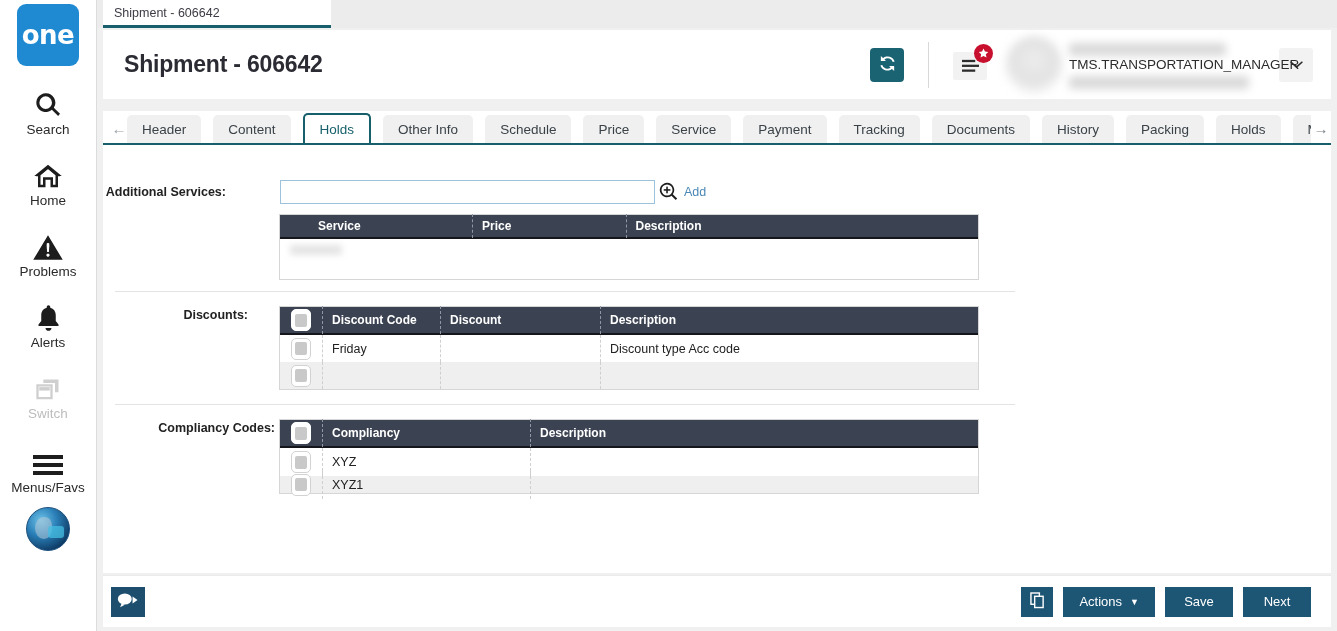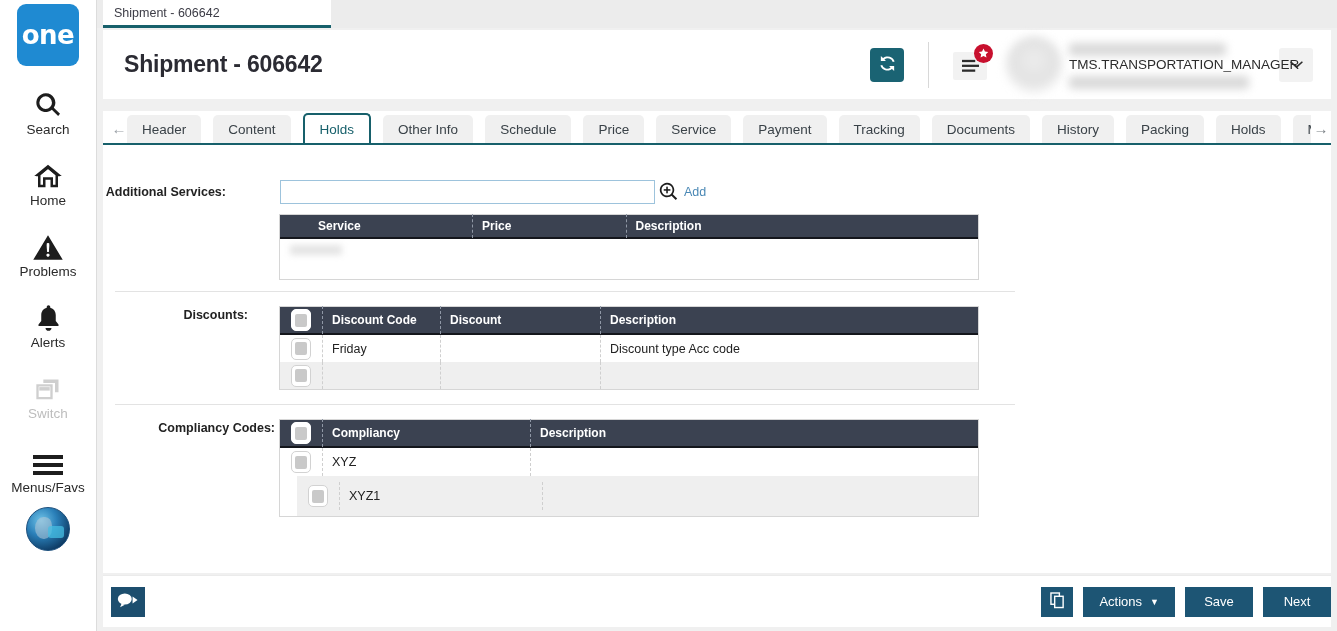--- a/index.html
+++ b/index.html
@@ -202,21 +202,21 @@
   
   #footer {
     position: absolute; left: 103px; top: 575px; width: 1228px; height: 52px;
     background: #ffffff; border-top: 1px solid #ebebeb;
     display: flex; align-items: center;
   }
   .chat-btn {
     width: 34px; height: 30px; background: #1d4e6e; margin-left: 8px;
     display: flex; align-items: center; justify-content: center; cursor: pointer; border: none;
   }
-  #footer-right { margin-left: auto; display: flex; align-items: flex-end; gap: 10px; margin-right: 0; }
+  #footer-right { margin-left: auto; display: flex; align-items: flex-end; gap: 10px; margin-right: 20px; }
   .btn {
     background: #1d5574; color: #ffffff; border: none; height: 30px;
     font-size: 13px; font-family: "Liberation Sans", sans-serif; cursor: pointer;
     display: flex; align-items: center; justify-content: center; padding: 0 16px;
   }
   .btn.icon-only { width: 32px; padding: 0; }
   .btn.wide { min-width: 68px; }
   .btn .cv { margin-left: 8px; font-size: 9px; }
 </style>
 </head>
@@ -457,21 +457,21 @@
     </div>
     <div class="grid-row" style="height:28px;">
       <div class="cb-cell">
         <span class="cbox">
             <i></i>
           </span>
       </div>
       <div class="dc" style="width:208px; height:28px;">XYZ</div>
       <div class="dc" style="width:448px; height:28px;"></div>
     </div>
-    <div class="grid-row alt" style="height:40px;margin-left:17px;">
+    <div class="grid-row alt" style="height:17px;">
       <div class="cb-cell">
         <span class="cbox">
             <i></i>
           </span>
       </div>
       <div class="dc" style="width:208px; height:28px;">XYZ1</div>
       <div class="dc" style="width:448px; height:28px;"></div>
     </div>
   </div>
 

